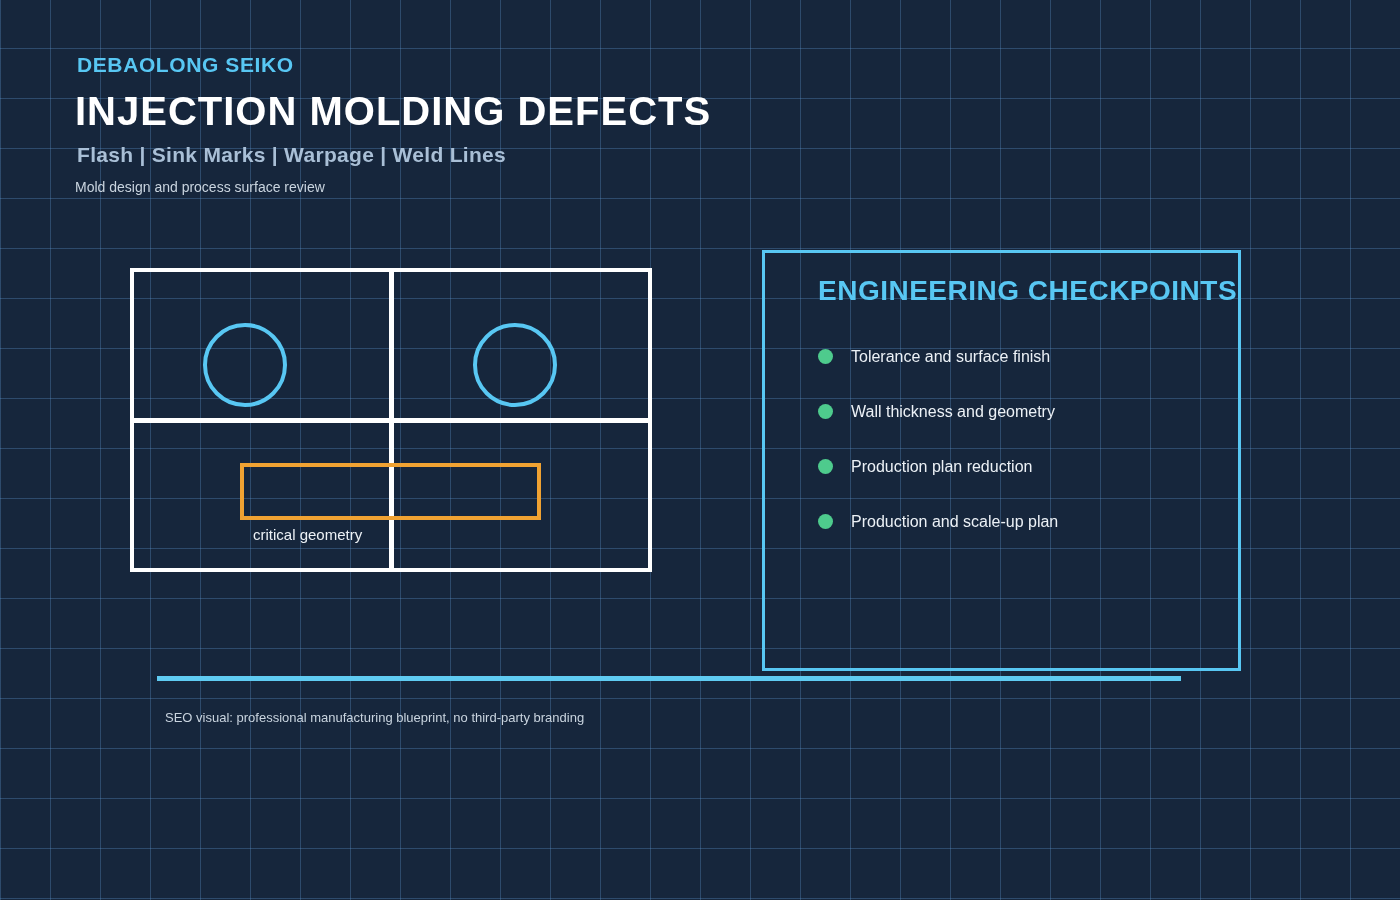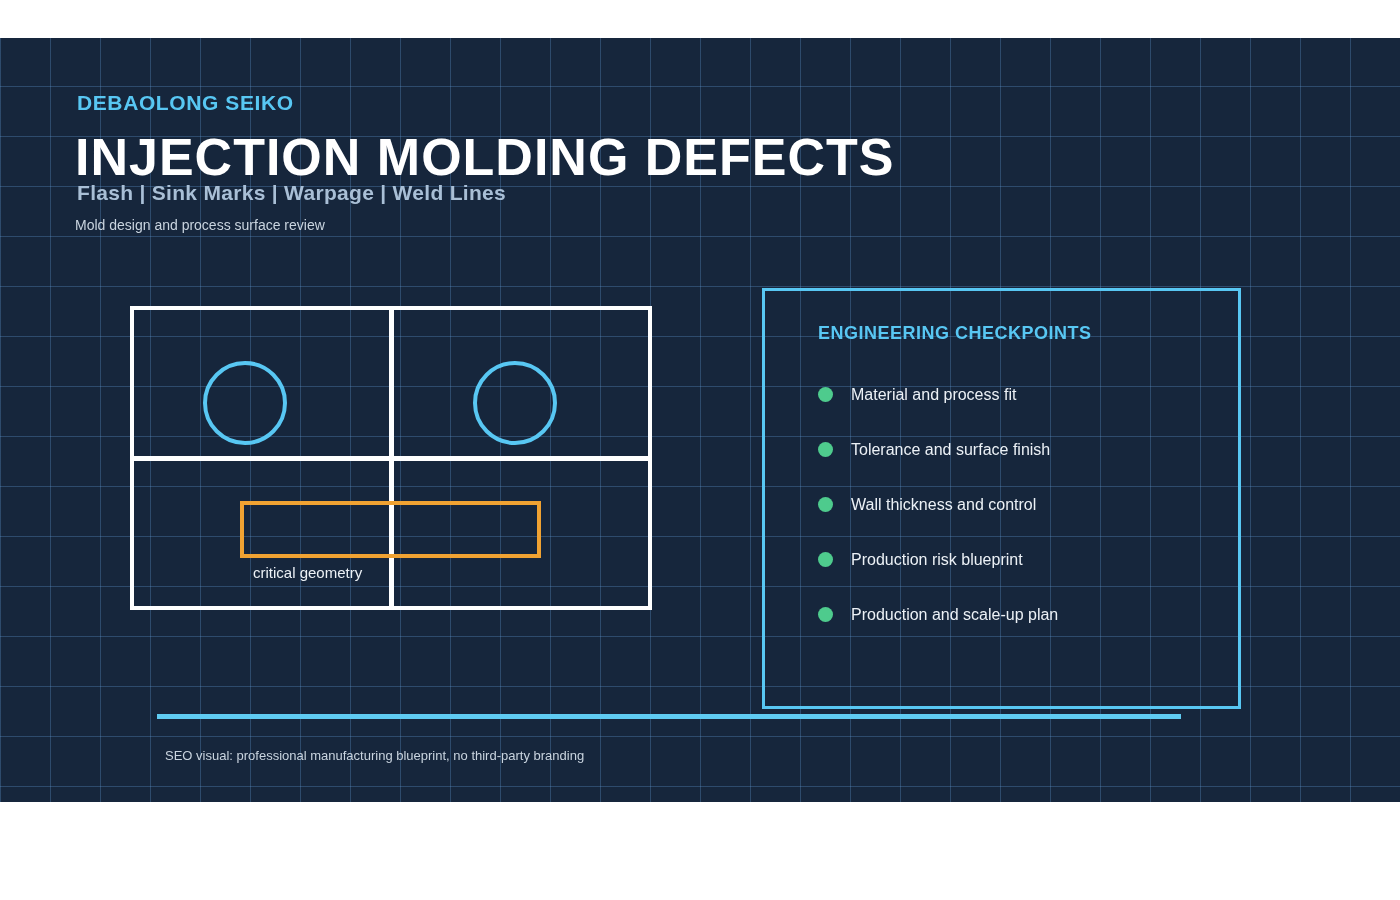--- a/index.html
+++ b/index.html
@@ -12,40 +12,39 @@
     --bullet-green:#4ECB8D;
     --highlight-orange:#F0A232;
     --divider-cyan:#5FCBF2;
   }
   *{margin:0;padding:0;box-sizing:border-box;}
   html,body{width:1400px;height:900px;overflow:hidden;}
   body{font-family:"Liberation Sans", sans-serif;}
 
   .stage{
     position:relative;
-    width:1400px;height:764px;
+    width:1400px;height:900px;
     background-color:var(--background);
     background-image:
       linear-gradient(to right, rgba(101,158,219,0.30) 1px, transparent 1px),
       linear-gradient(to bottom, rgba(101,158,219,0.30) 1px, transparent 1px);
     background-size:50px 50px, 50px 50px;
     background-position:0 0, 0 -2px;
     overflow:hidden;
-    margin-top:38px;
   }
 
   
   .brand{
     position:absolute;left:77px;top:53px;
     font-size:21px;font-weight:bold;letter-spacing:0.6px;
     color:var(--accent-cyan);
   }
   .main-title{
     position:absolute;left:75px;top:89px;
-    font-size:52px;font-weight:bold;letter-spacing:1px;
+    font-size:40px;font-weight:bold;letter-spacing:1px;
     color:var(--title-white);
     white-space:nowrap;
   }
   .subtitle{
     position:absolute;left:77px;top:143px;
     font-size:21px;font-weight:bold;letter-spacing:0.3px;
     color:var(--subtitle-blue);
     white-space:nowrap;
     text-align:right;
   }
@@ -74,22 +73,22 @@
     position:absolute;left:123px;top:258px;
     font-size:15px;color:var(--item-text);white-space:nowrap;
   }
 
   
   .panel{
     position:absolute;left:762px;top:250px;width:479px;height:421px;
     border:3px solid var(--accent-cyan);
   }
   .panel-title{
-    position:absolute;left:53px;top:32px;
-    font-size:18px;font-weight:bold;letter-spacing:0.5px;
+    position:absolute;left:53px;top:22px;
+    font-size:28px;font-weight:bold;letter-spacing:0.5px;
     color:var(--accent-cyan);white-space:nowrap;
   }
   .checkpoint-list{position:absolute;left:53px;top:76px;right:20px;}
   .checkpoint-row{height:55px;display:flex;align-items:center;}
   .bullet{
     width:15px;height:15px;border-radius:50%;
     background:var(--bullet-green);
     margin-right:18px;flex:0 0 15px;
   }
   .checkpoint-text{font-size:16px;color:var(--item-text);white-space:nowrap;}
@@ -122,33 +121,29 @@
     <div class="cavity-circle cavity-2"></div>
     <div class="critical-rect"></div>
     <div class="critical-label">critical geometry</div>
   </div>
 
   <div class="panel">
     <div class="panel-title">ENGINEERING CHECKPOINTS</div>
     <div class="checkpoint-list">
       <div class="checkpoint-row">
         <span class="bullet"></span>
-        <span class="checkpoint-text">Material and process fit</span>
-      </div>
-      <div class="checkpoint-row">
-        <span class="bullet"></span>
         <span class="checkpoint-text">Tolerance and surface finish</span>
       </div>
       <div class="checkpoint-row">
         <span class="bullet"></span>
-        <span class="checkpoint-text">Wall thickness and control</span>
+        <span class="checkpoint-text">Wall thickness and geometry</span>
       </div>
       <div class="checkpoint-row">
         <span class="bullet"></span>
-        <span class="checkpoint-text">Production risk blueprint</span>
+        <span class="checkpoint-text">Production plan reduction</span>
       </div>
       <div class="checkpoint-row">
         <span class="bullet"></span>
         <span class="checkpoint-text">Production and scale-up plan</span>
       </div>
     </div>
   </div>
 
   <div class="footer-divider"></div>
   <div class="footer-note">SEO visual: professional manufacturing blueprint, no third-party branding</div>

